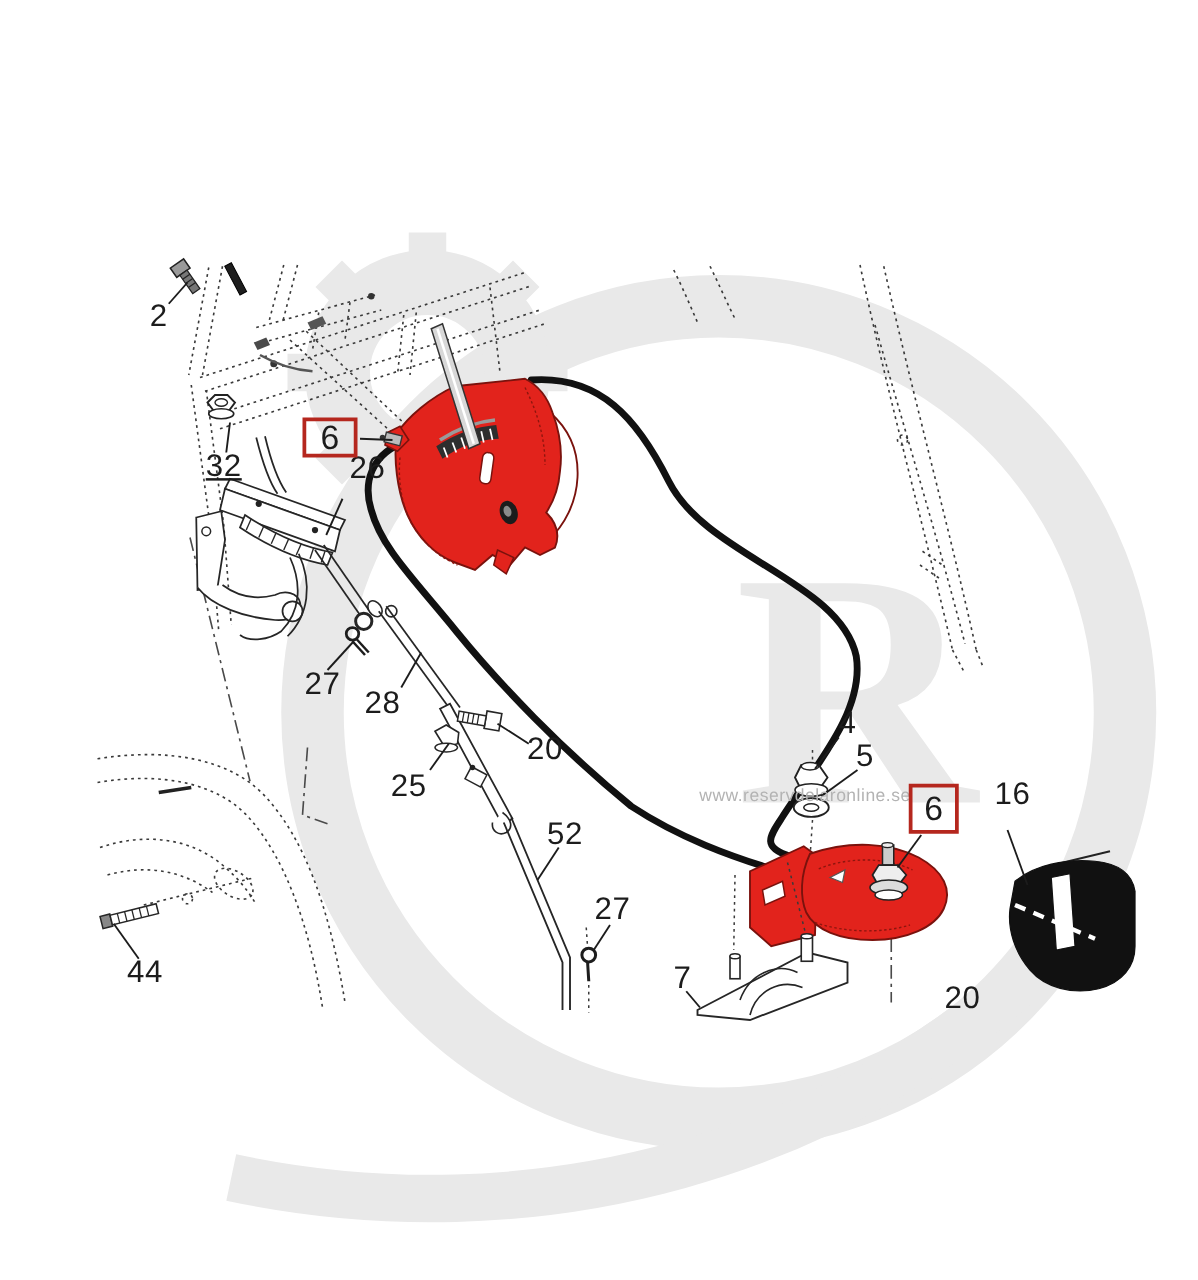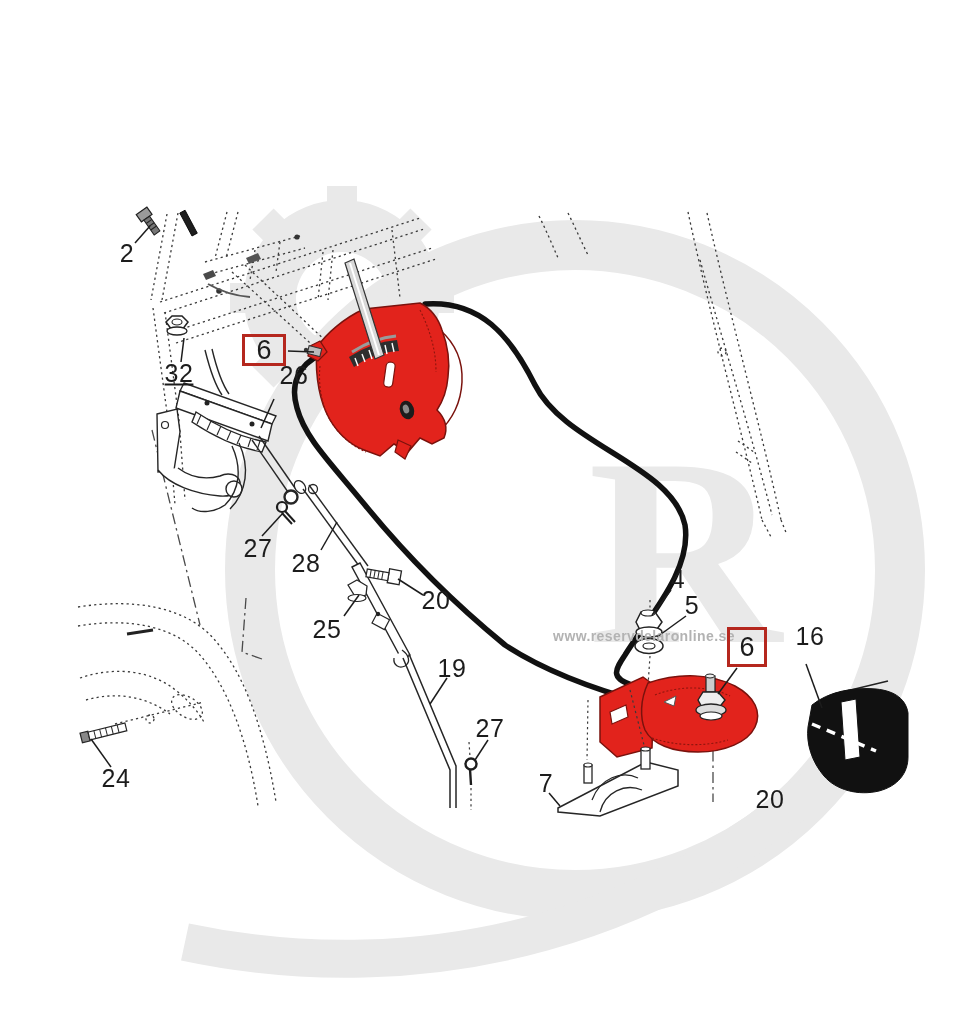--- a/index.html
+++ b/index.html
@@ -14,21 +14,21 @@
     font-family:"Liberation Sans", sans-serif;
   }
   .callout-box{
     position:absolute;display:flex;align-items:center;justify-content:center;
     border:3px solid var(--box-red,#b5271e);
     font-size:27px;color:#1c1c1c;background:transparent;box-sizing:border-box;
     font-family:"Liberation Sans", sans-serif;
   }
   .wm-url{
     position:absolute;transform:translate(-50%,-50%);
-    font-size:14px;font-weight:bold;color:var(--wm-text,#b3b3b3);
+    font-size:14px;font-weight:normal;color:var(--wm-text,#b3b3b3);
     letter-spacing:0.4px;white-space:nowrap;
     font-family:"Liberation Sans", sans-serif;
   }
 </style>
 </head>
 <body>
 
 <div class="stage">
 
 <svg width="958" height="1024" viewBox="0 0 958 1024">
@@ -335,23 +335,23 @@
 
   <div class="wm-url" style="left:644px;top:636px;">www.reservdelaronline.se</div>
 
   <div class="callout" style="left:127px;top:253px;">2</div>
   <div class="callout" style="left:179px;top:373px;text-decoration:underline;">32</div>
   <div class="callout" style="left:281px;top:375px;margin-left:13px;">26</div>
   <div class="callout" style="left:258px;top:548px;">27</div>
   <div class="callout" style="left:306px;top:563px;">28</div>
   <div class="callout" style="left:327px;top:629px;">25</div>
   <div class="callout" style="left:436px;top:600px;">20</div>
-  <div class="callout" style="left:452px;top:668px;">19</div>
+  <div class="callout" style="left:452px;top:668px;">52</div>
   <div class="callout" style="left:490px;top:728px;">27</div>
-  <div class="callout" style="left:116px;top:778px;">24</div>
+  <div class="callout" style="left:116px;top:778px;">44</div>
   <div class="callout" style="left:678px;top:579px;">4</div>
   <div class="callout" style="left:692px;top:605px;">5</div>
   <div class="callout" style="left:810px;top:636px;">16</div>
   <div class="callout" style="left:546px;top:783px;">7</div>
   <div class="callout" style="left:770px;top:799px;">20</div>
 
   <div class="callout-box" style="left:242px;top:334px;width:44px;height:32px;">6</div>
   <div class="callout-box" style="left:727px;top:627px;width:40px;height:40px;">6</div>
 
 </div>

